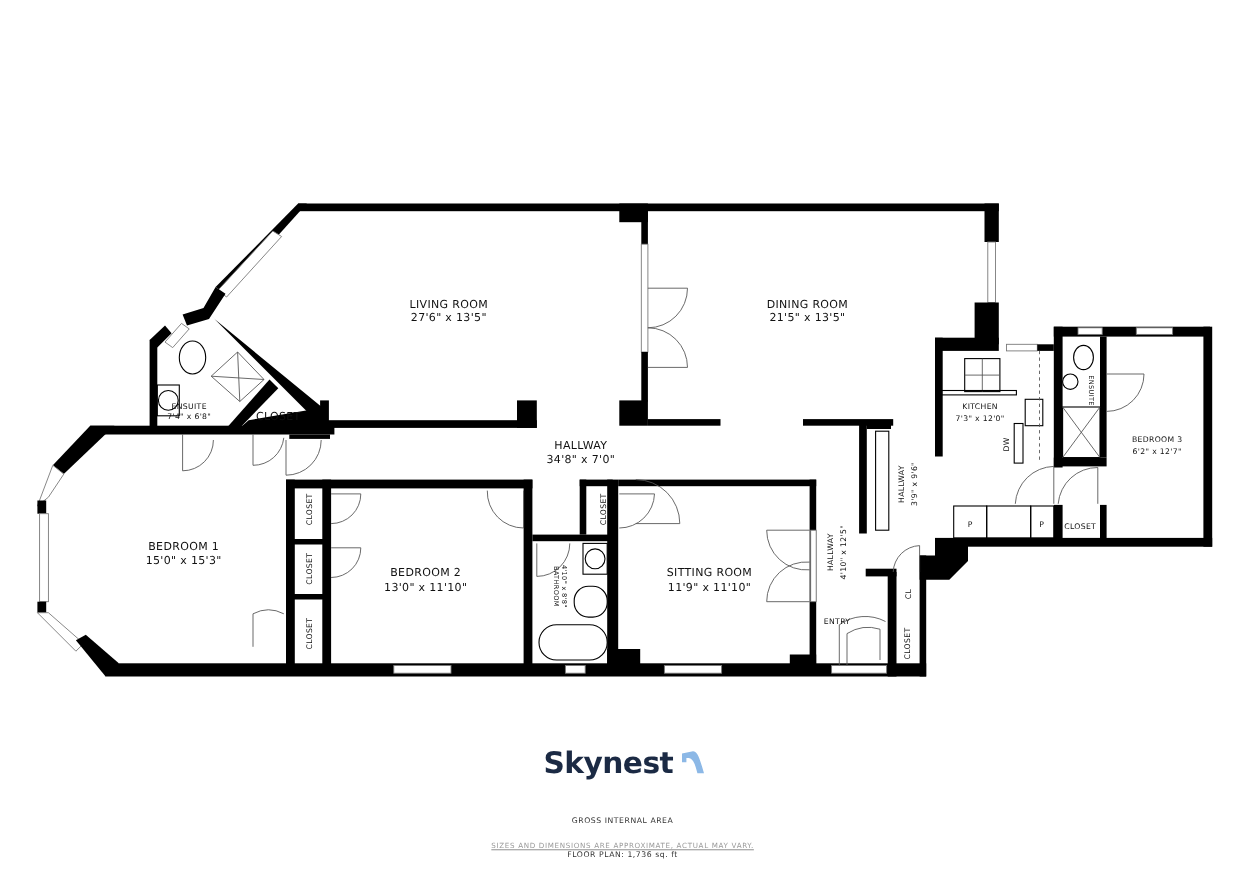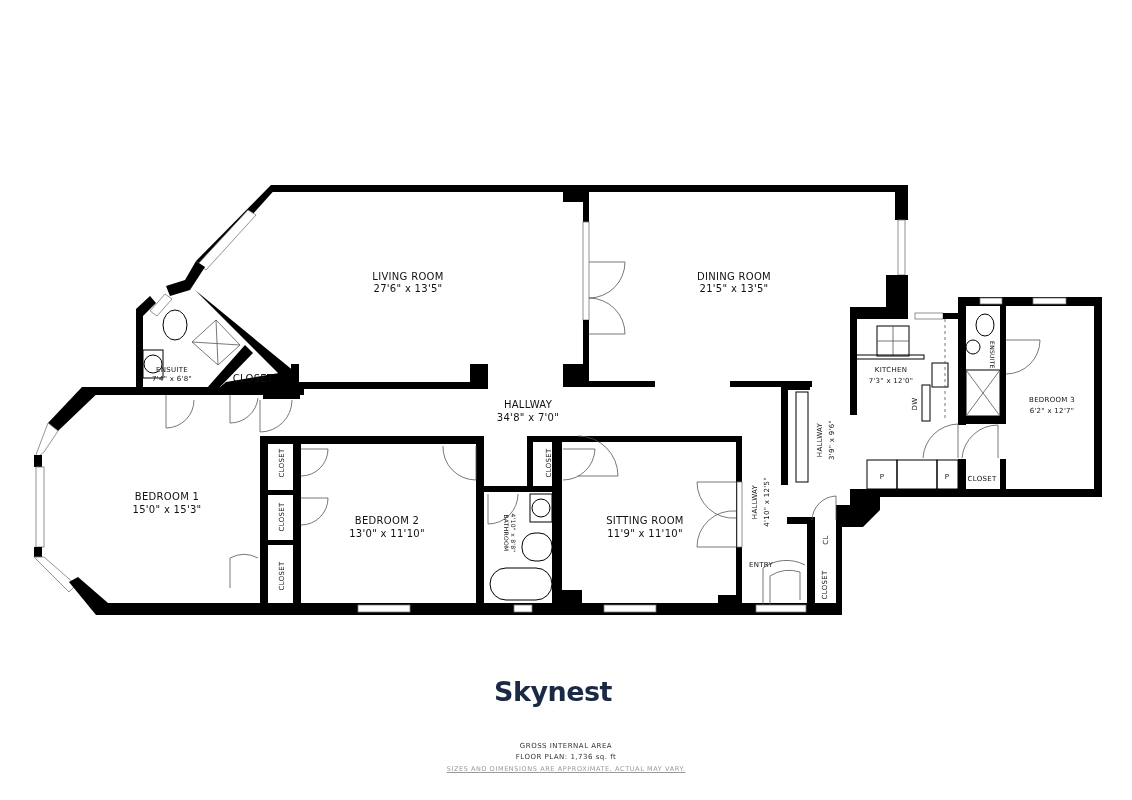--- a/index.html
+++ b/index.html
@@ -5,25 +5,25 @@
   html, body { margin:0; padding:0; background:#ffffff; }
   body { width:1132px; height:800px; position:relative; overflow:hidden; font-family:"DejaVu Sans", sans-serif; }
   #plan { position:absolute; left:0; top:0; }
   .wall { fill:#000; }
   .line { stroke:#000; stroke-width:1; fill:none; }
   .thin { stroke:#555; stroke-width:0.8; fill:none; }
   .win { fill:#fff; stroke:#777; stroke-width:0.8; }
   .rlabel { font-family:"DejaVu Sans", sans-serif; font-size:10px; fill:#111; text-anchor:middle; letter-spacing:0.3px; }
   .small { font-size:7px; }
   .tiny { font-size:6px; }
-  .logo { position:absolute; left:494px; top:676px; height:36px; display:flex; align-items:center; gap:4px;flex-direction:column; }
+  .logo { position:absolute; left:494px; top:676px; height:36px; display:flex; align-items:center; gap:4px; }
   .logo-text { font-family:"DejaVu Sans", sans-serif; font-weight:bold; font-size:27px; color:#1b2a44; letter-spacing:-0.5px; }
   .footer { position:absolute; left:0; width:1132px; text-align:center; font-family:"DejaVu Sans", sans-serif; color:#333; }
   .f1 { top:742px; font-size:7px; letter-spacing:0.5px; }
-  .f2 { top:753px; font-size:7px; letter-spacing:0.5px;text-align:center; }
+  .f2 { top:773px; font-size:7px; letter-spacing:0.5px;text-align:center; }
   .f3 { top:765px; font-size:6.5px; color:#999; letter-spacing:0.6px;text-decoration:underline; }
 </style>
 </head>
 <body>
 
 <svg id="plan" width="1132" height="660" viewBox="0 0 1132 660" xmlns="http://www.w3.org/2000/svg">
 
   <g>
 
     <rect class="wall" x="271" y="185" width="637" height="7"></rect>

